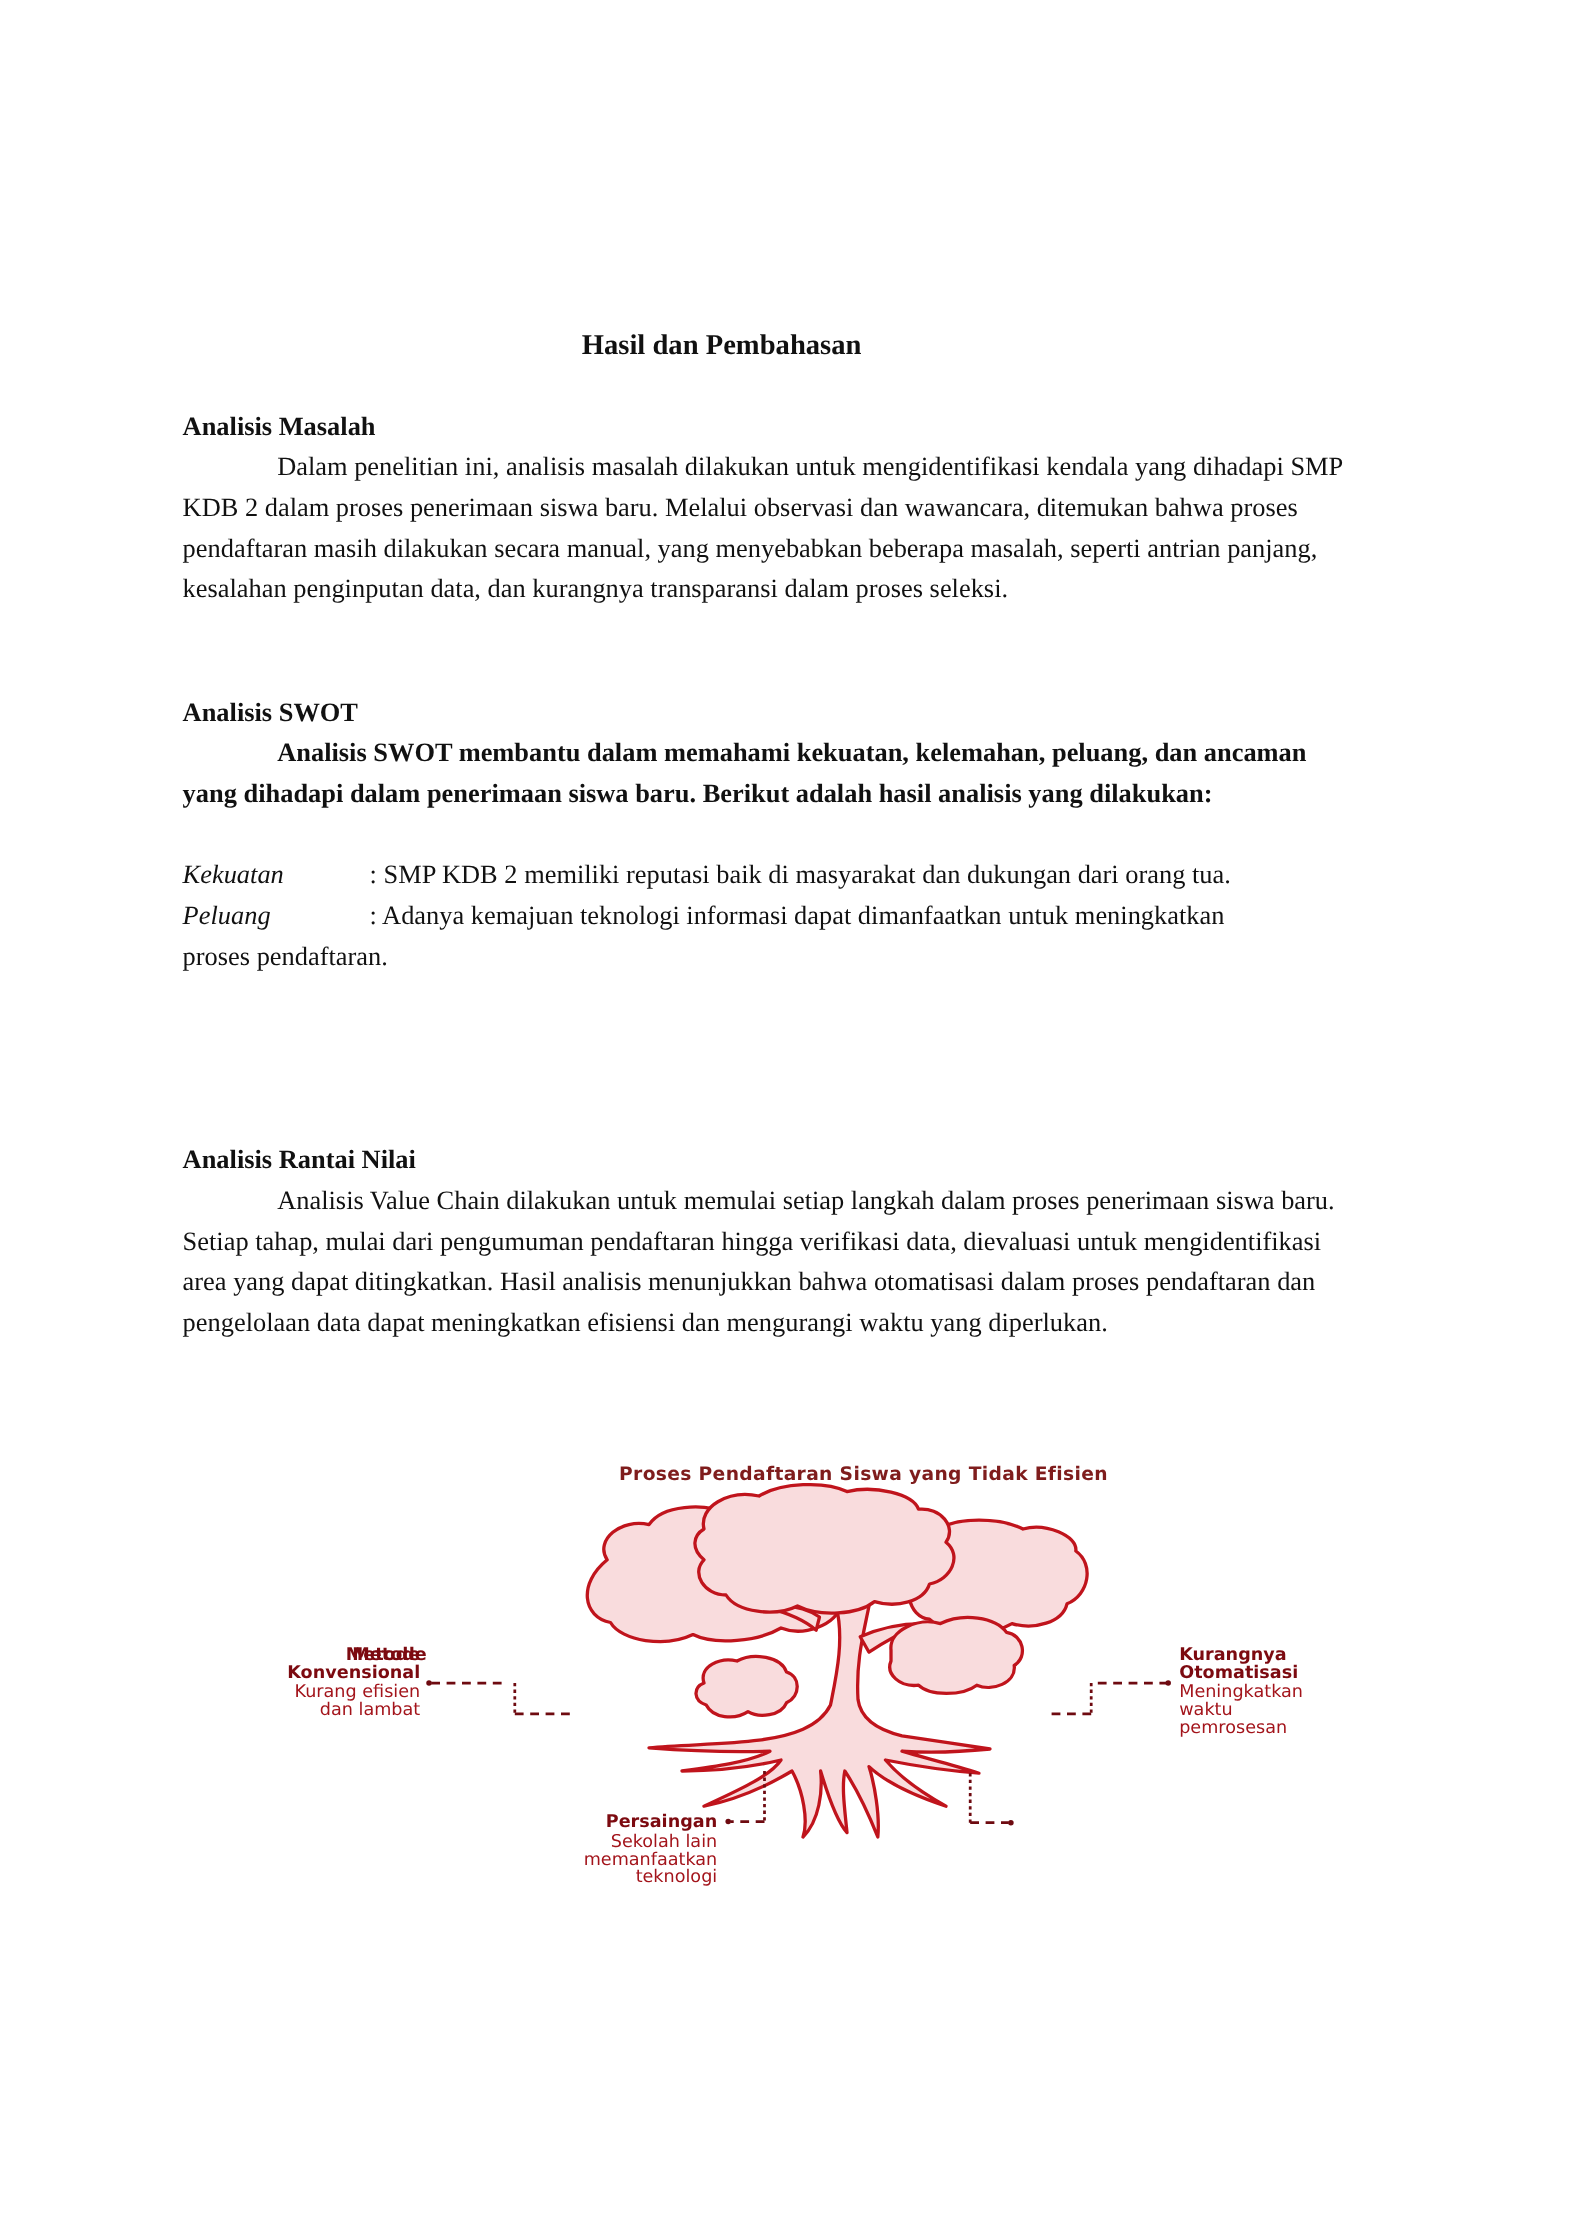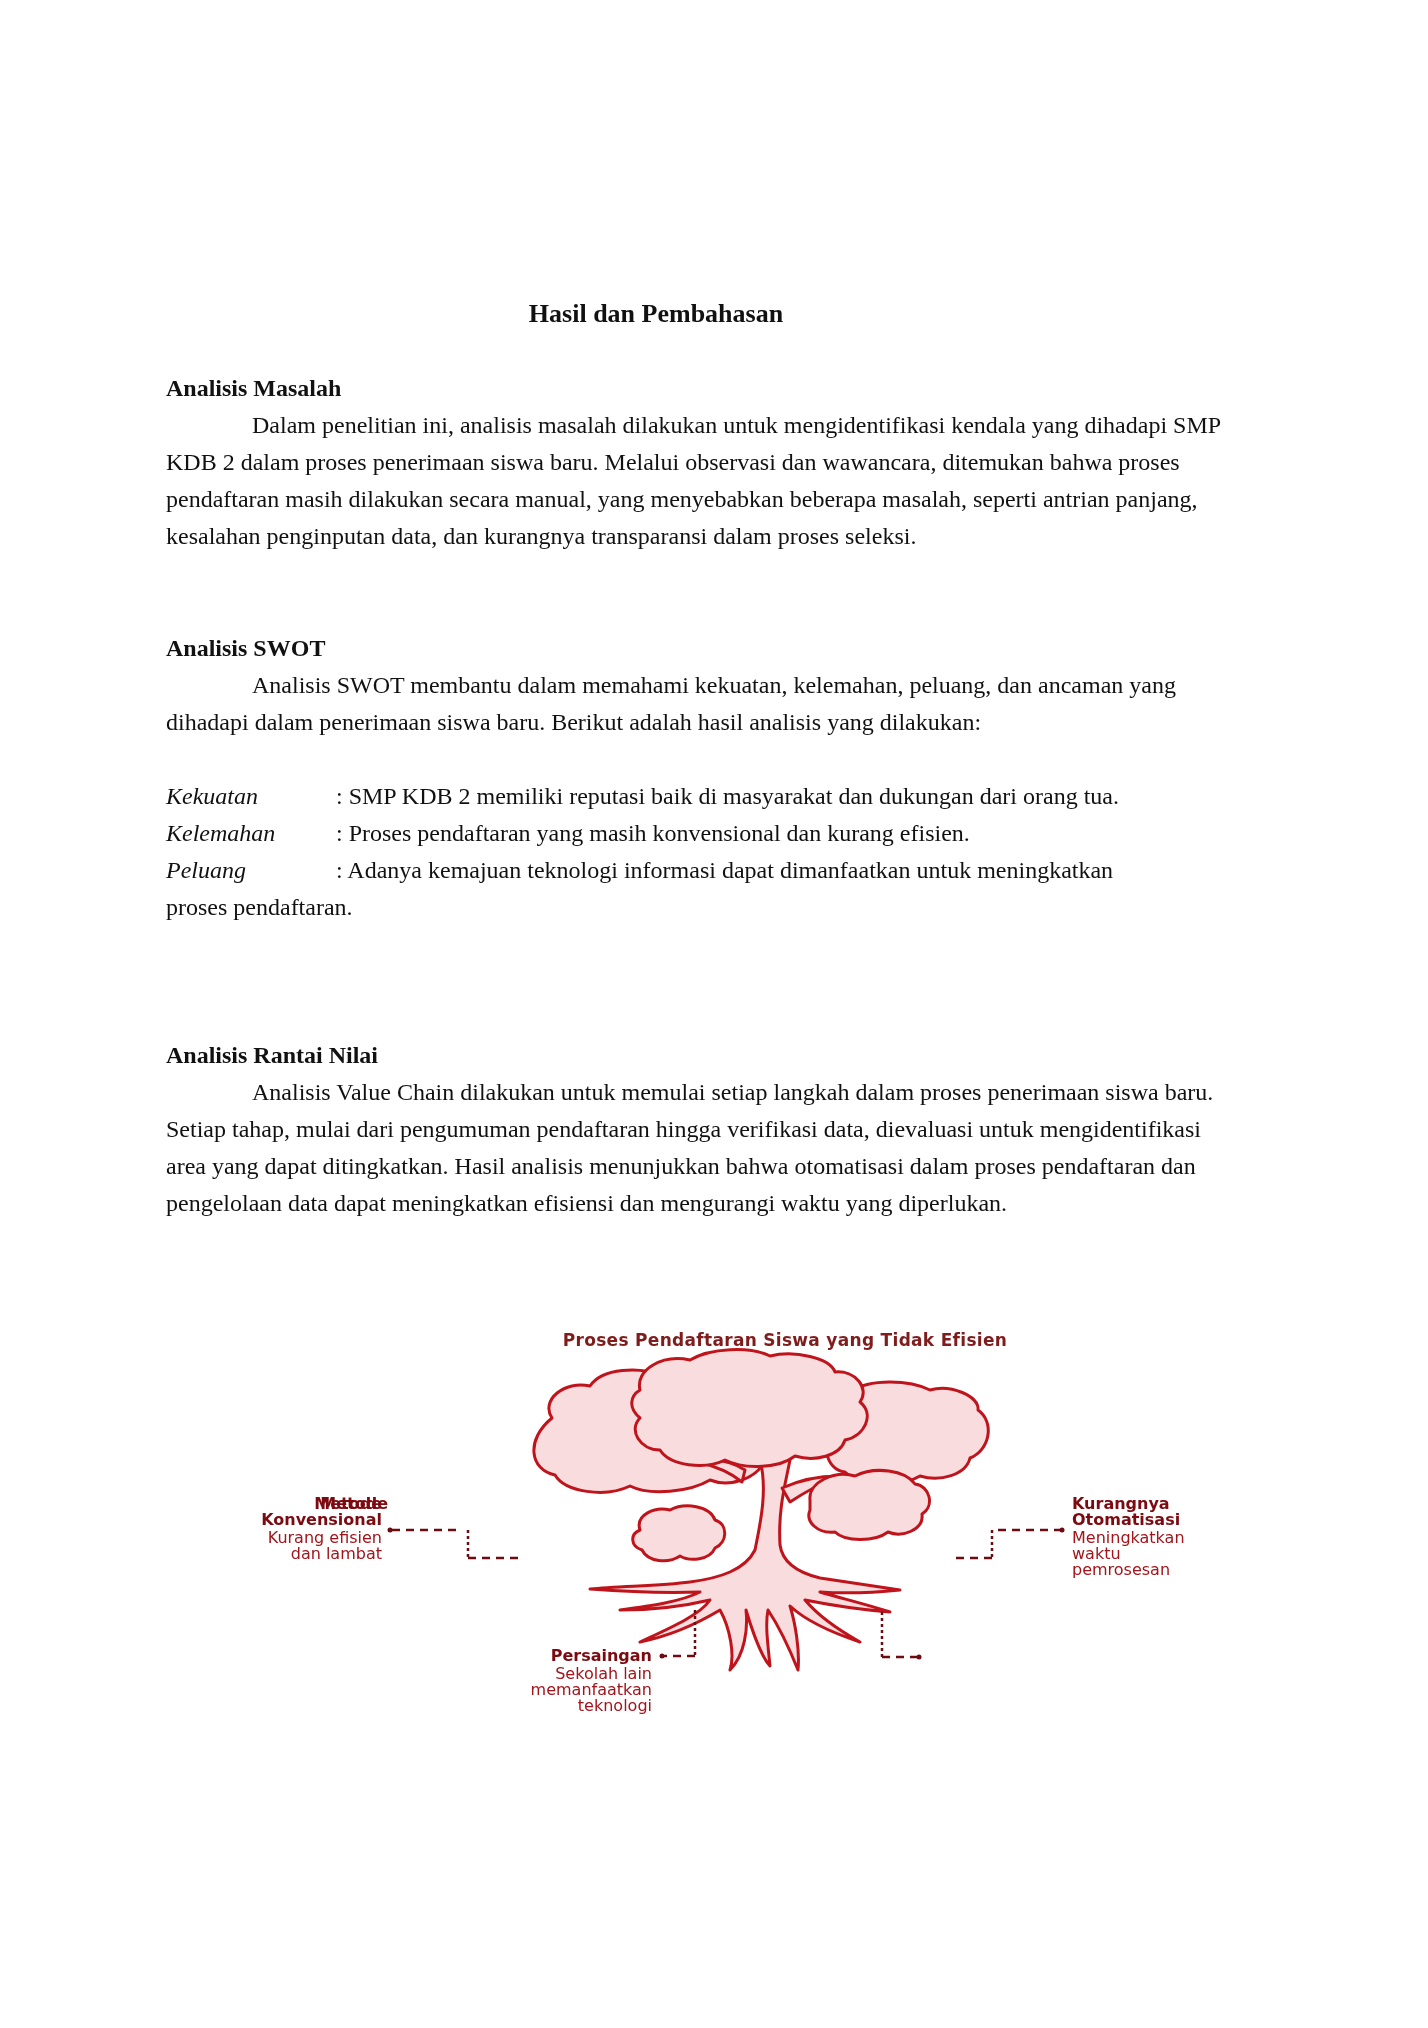--- a/index.html
+++ b/index.html
@@ -42,27 +42,24 @@
 
   <div class="doc-title">Hasil dan Pembahasan</div>
 
   <div class="section" style="top:370px;">
     <p class="heading">Analisis Masalah</p>
     <p class="para" style="width:1060px;">Dalam penelitian ini, analisis masalah dilakukan untuk mengidentifikasi kendala yang dihadapi SMP KDB 2 dalam proses penerimaan siswa baru. Melalui observasi dan wawancara, ditemukan bahwa proses pendaftaran masih dilakukan secara manual, yang menyebabkan beberapa masalah, seperti antrian panjang, kesalahan penginputan data, dan kurangnya transparansi dalam proses seleksi.</p>
   </div>
 
   <div class="section" style="top:630px;">
     <p class="heading">Analisis SWOT</p>
-    <p class="para" style="width:1040px;">Analisis SWOT membantu dalam memahami kekuatan, kelemahan, peluang, dan ancaman yang dihadapi dalam penerimaan siswa baru. Berikut adalah hasil analisis yang dilakukan:</p>
+    <p class="para" style="width:1040px;font-weight:bold;">Analisis SWOT membantu dalam memahami kekuatan, kelemahan, peluang, dan ancaman yang dihadapi dalam penerimaan siswa baru. Berikut adalah hasil analisis yang dilakukan:</p>
     <div style="height:37px;"></div>
     <p class="swot-row">
       <span class="swot-label">Kekuatan</span><span>: SMP KDB 2 memiliki reputasi baik di masyarakat dan dukungan dari orang tua.</span>
-    </p>
-    <p class="swot-row">
-      <span class="swot-label">Kelemahan</span><span>: Proses pendaftaran yang masih konvensional dan kurang efisien.</span>
     </p>
     <p class="swot-row">
       <span class="swot-label">Peluang</span><span>: Adanya kemajuan teknologi informasi dapat dimanfaatkan untuk meningkatkan</span>
     </p>
     <p class="swot-cont">proses pendaftaran.</p>
   </div>
 
   <div class="section" style="top:1037px;">
     <p class="heading">Analisis Rantai Nilai</p>
     <p class="para" style="width:1080px;">Analisis Value Chain dilakukan untuk memulai setiap langkah dalam proses penerimaan siswa baru. Setiap tahap, mulai dari pengumuman pendaftaran hingga verifikasi data, dievaluasi untuk mengidentifikasi area yang dapat ditingkatkan. Hasil analisis menunjukkan bahwa otomatisasi dalam proses pendaftaran dan pengelolaan data dapat meningkatkan efisiensi dan mengurangi waktu yang diperlukan.</p>

